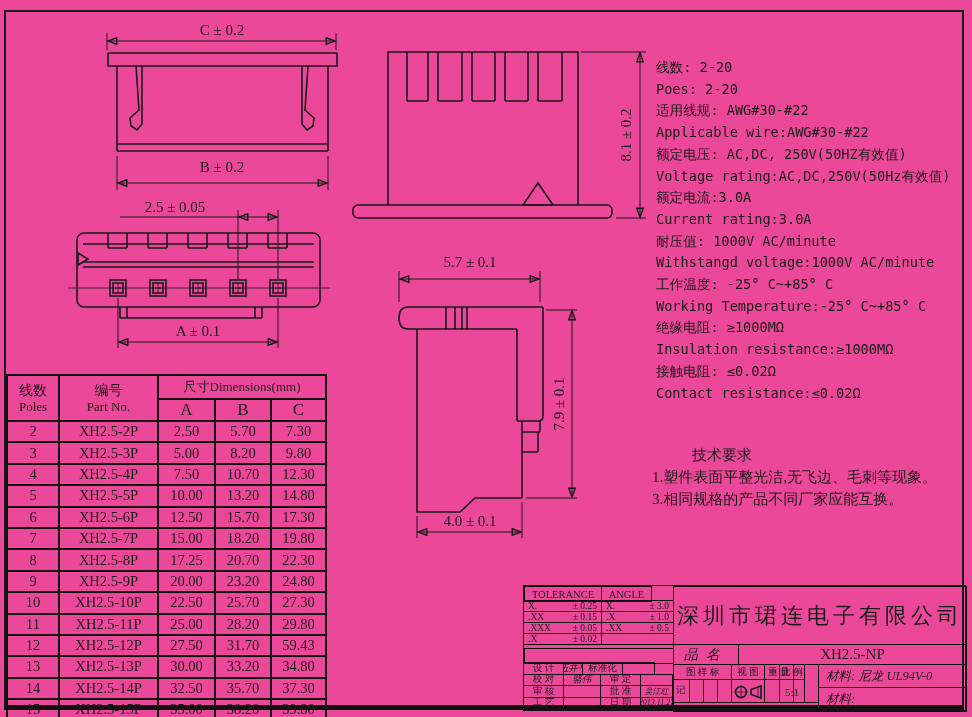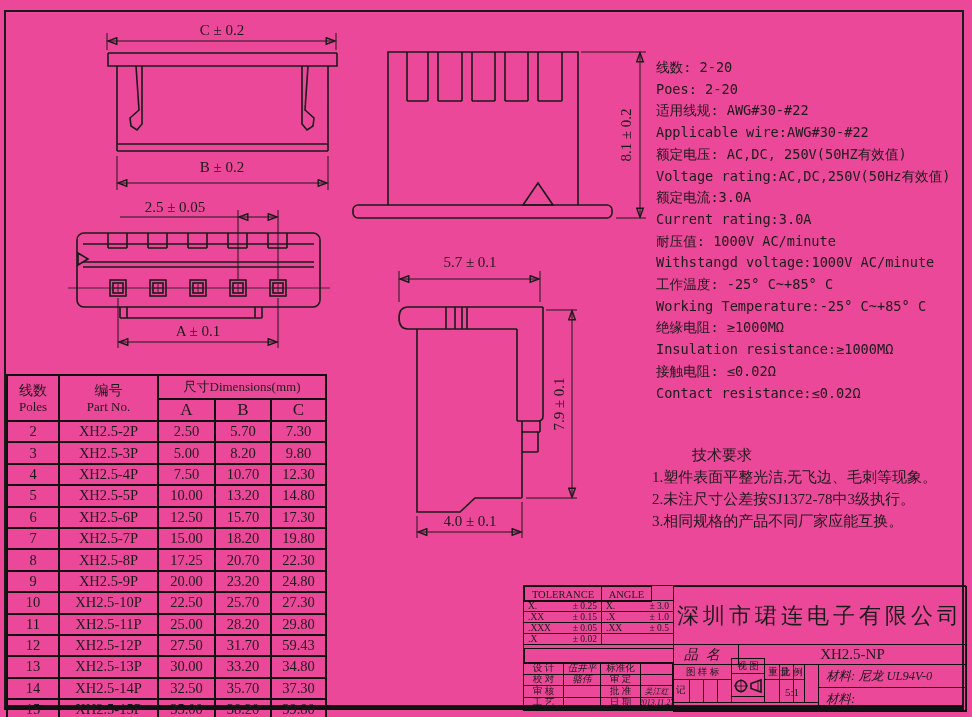--- a/index.html
+++ b/index.html
@@ -205,21 +205,20 @@
       <div class="spec-line">Insulation resistance:≥1000MΩ</div>
       <div class="spec-line">接触电阻: ≤0.02Ω</div>
       <div class="spec-line">Contact resistance:≤0.02Ω</div>
     </div>
 
   <div id="techreq">
     <div class="t">技术要求</div>
     <div>
 
     <div>1.塑件表面平整光洁,无飞边、毛刺等现象。</div>
-        <div>2.未注尺寸公差按SJ1372-78中3级执行。</div>
         <div>3.相同规格的产品不同厂家应能互换。</div>
       </div>
   </div>
 
   <table id="parts">
     <colgroup>
         <col style="width:52px">
         <col style="width:99px">
         <col style="width:57px">
         <col style="width:56px">
@@ -410,21 +409,21 @@
             <span></span>
           </div>
         </div>
       </div>
     <div class="cell" style="left:0;top:62px;width:150px;height:16px;"></div>
 
     <div style="position:absolute;left:0;top:77px;width:150px;">
 
         <div class="signrow">
           <div style="width:41px;">设  计</div>
-          <div class="hand" style="width:38px;">伍井平</div>
+          <div class="hand" style="width:20px;">伍井平</div>
           <div style="width:41px;">标准化</div>
           <div class="hand" style="width:33px;font-size:8px;"></div>
         </div>
 
         <div class="signrow">
           <div style="width:41px;">校  对</div>
           <div class="hand" style="width:38px;">骆伟</div>
           <div style="width:41px;">审  定</div>
           <div class="hand" style="width:33px;font-size:8px;"></div>
         </div>
@@ -452,21 +451,21 @@
     <div class="cell" style="left:149px;top:78px;width:59px;height:39px;display:block;">
       <div class="lblcell">图 样 标</div>
       <div style="position:relative;height:23px;">
         <span style="position:absolute;left:2px;top:4px;font-size:9.5px;">记</span>
         <span style="position:absolute;left:15px;top:0;height:23px;border-left:1px solid #111;"></span>
         <span style="position:absolute;left:29px;top:0;height:23px;border-left:1px solid #111;"></span>
         <span style="position:absolute;left:43px;top:0;height:23px;border-left:1px solid #111;"></span>
       </div>
     </div>
 
-    <div class="cell" style="left:207px;top:72px;width:34px;height:39px;display:block;">
+    <div class="cell" style="left:207px;top:78px;width:34px;height:39px;display:block;">
       <div class="lblcell">视 图</div>
       <div style="height:23px;display:flex;align-items:center;justify-content:center;">
         <svg style="position:static;" width="30" height="20" viewBox="0 0 30 20">
           <circle cx="8" cy="10" r="5.5" stroke-width="1.2"></circle>
           <path class="thin" d="M1,10 H15 M8,3 V17"></path>
           <path d="M18,7.5 L28,4 V16 L18,12.5 Z" stroke-width="1.2"></path>
           <path class="thin" d="M25,5 V15"></path>
         </svg>
       </div>
     </div>

